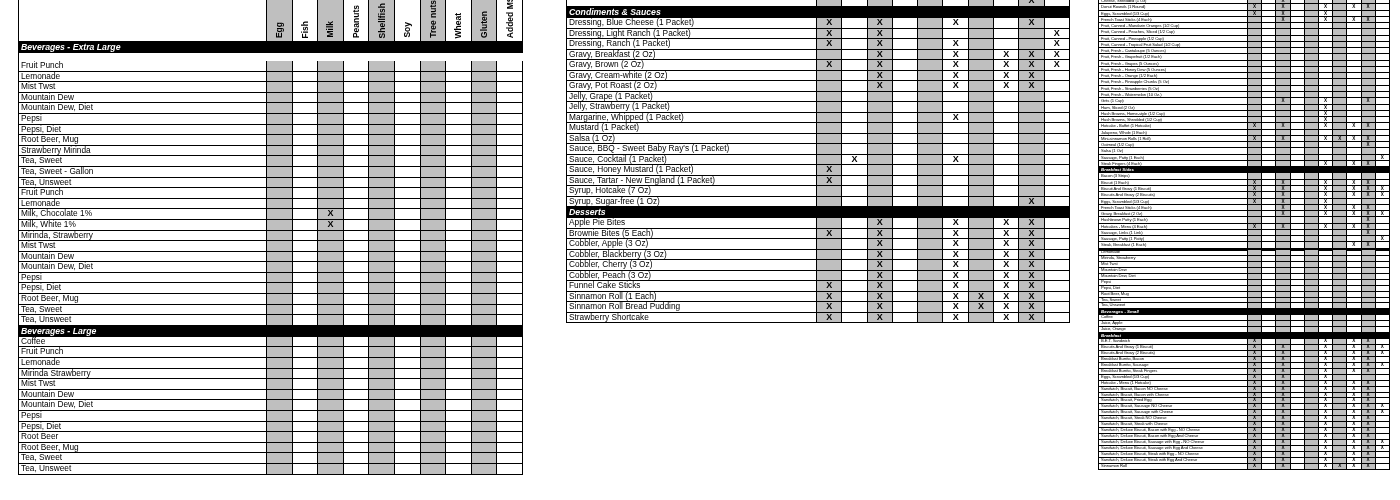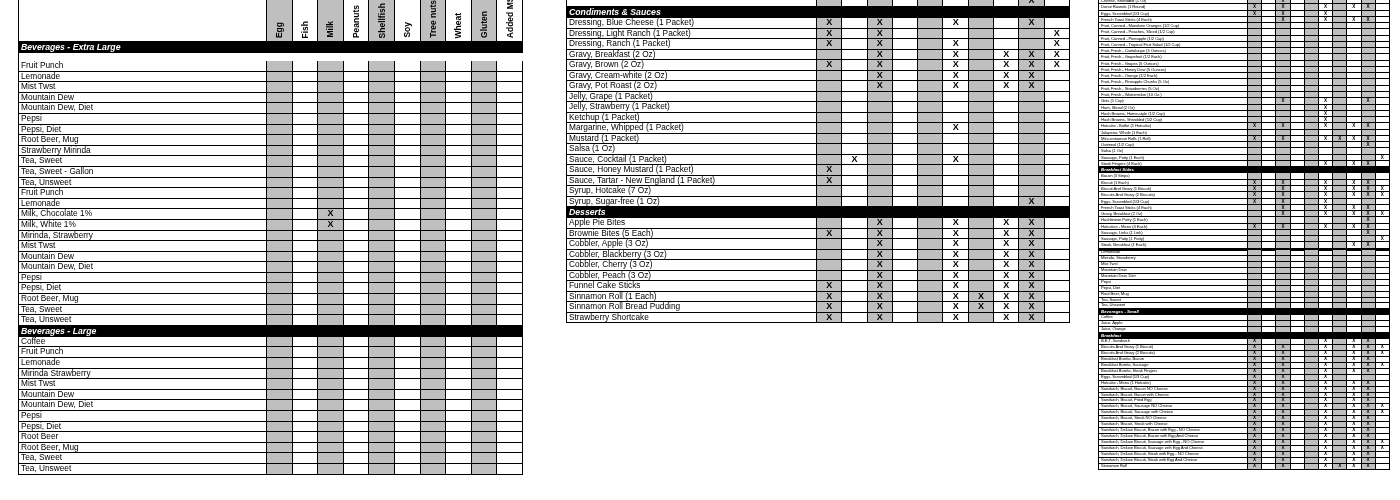--- a/index.html
+++ b/index.html
@@ -693,33 +693,20 @@
         <div class="cell markcell shaded" style="width: 25.3px; line-height: 9.52px;"></div>
         <div class="cell markcell" style="width: 25.3px; line-height: 9.52px;"></div>
         <div class="cell markcell shaded" style="width: 25.3px; line-height: 9.52px;"></div>
         <div class="cell markcell" style="width: 25.3px; line-height: 9.52px;"></div>
         <div class="cell markcell shaded" style="width: 25.3px; line-height: 9.52px;"></div>
         <div class="cell markcell" style="width: 25.3px; line-height: 9.52px;"></div>
         <div class="cell markcell shaded" style="width: 25.3px; line-height: 9.52px;"></div>
         <div class="cell markcell" style="width: 25.3px; line-height: 9.52px;"></div>
       </div>
       <div class="row" style="height: 10.52px;">
-        <div class="cell namecell" style="width: 251px; line-height: 9.52px;">Ketchup (1 Packet)</div>
-        <div class="cell markcell shaded" style="width: 25.3px; line-height: 9.52px;"></div>
-        <div class="cell markcell" style="width: 25.3px; line-height: 9.52px;"></div>
-        <div class="cell markcell shaded" style="width: 25.3px; line-height: 9.52px;"></div>
-        <div class="cell markcell" style="width: 25.3px; line-height: 9.52px;"></div>
-        <div class="cell markcell shaded" style="width: 25.3px; line-height: 9.52px;"></div>
-        <div class="cell markcell" style="width: 25.3px; line-height: 9.52px;"></div>
-        <div class="cell markcell shaded" style="width: 25.3px; line-height: 9.52px;"></div>
-        <div class="cell markcell" style="width: 25.3px; line-height: 9.52px;"></div>
-        <div class="cell markcell shaded" style="width: 25.3px; line-height: 9.52px;"></div>
-        <div class="cell markcell" style="width: 25.3px; line-height: 9.52px;"></div>
-      </div>
-      <div class="row" style="height: 10.52px;">
         <div class="cell namecell" style="width: 251px; line-height: 9.52px;">Margarine, Whipped (1 Packet)</div>
         <div class="cell markcell shaded" style="width: 25.3px; line-height: 9.52px;"></div>
         <div class="cell markcell" style="width: 25.3px; line-height: 9.52px;"></div>
         <div class="cell markcell shaded" style="width: 25.3px; line-height: 9.52px;"></div>
         <div class="cell markcell" style="width: 25.3px; line-height: 9.52px;"></div>
         <div class="cell markcell shaded" style="width: 25.3px; line-height: 9.52px;"></div>
         <div class="cell markcell" style="width: 25.3px; line-height: 9.52px;">X</div>
         <div class="cell markcell shaded" style="width: 25.3px; line-height: 9.52px;"></div>
         <div class="cell markcell" style="width: 25.3px; line-height: 9.52px;"></div>
         <div class="cell markcell shaded" style="width: 25.3px; line-height: 9.52px;"></div>
@@ -733,20 +720,33 @@
         <div class="cell markcell" style="width: 25.3px; line-height: 9.52px;"></div>
         <div class="cell markcell shaded" style="width: 25.3px; line-height: 9.52px;"></div>
         <div class="cell markcell" style="width: 25.3px; line-height: 9.52px;"></div>
         <div class="cell markcell shaded" style="width: 25.3px; line-height: 9.52px;"></div>
         <div class="cell markcell" style="width: 25.3px; line-height: 9.52px;"></div>
         <div class="cell markcell shaded" style="width: 25.3px; line-height: 9.52px;"></div>
         <div class="cell markcell" style="width: 25.3px; line-height: 9.52px;"></div>
       </div>
       <div class="row" style="height: 10.52px;">
         <div class="cell namecell" style="width: 251px; line-height: 9.52px;">Salsa (1 Oz)</div>
+        <div class="cell markcell shaded" style="width: 25.3px; line-height: 9.52px;"></div>
+        <div class="cell markcell" style="width: 25.3px; line-height: 9.52px;"></div>
+        <div class="cell markcell shaded" style="width: 25.3px; line-height: 9.52px;"></div>
+        <div class="cell markcell" style="width: 25.3px; line-height: 9.52px;"></div>
+        <div class="cell markcell shaded" style="width: 25.3px; line-height: 9.52px;"></div>
+        <div class="cell markcell" style="width: 25.3px; line-height: 9.52px;"></div>
+        <div class="cell markcell shaded" style="width: 25.3px; line-height: 9.52px;"></div>
+        <div class="cell markcell" style="width: 25.3px; line-height: 9.52px;"></div>
+        <div class="cell markcell shaded" style="width: 25.3px; line-height: 9.52px;"></div>
+        <div class="cell markcell" style="width: 25.3px; line-height: 9.52px;"></div>
+      </div>
+      <div class="row" style="height: 10.52px;">
+        <div class="cell namecell" style="width: 251px; line-height: 9.52px;">Sauce, BBQ - Sweet Baby Ray's (1 Packet)</div>
         <div class="cell markcell shaded" style="width: 25.3px; line-height: 9.52px;"></div>
         <div class="cell markcell" style="width: 25.3px; line-height: 9.52px;"></div>
         <div class="cell markcell shaded" style="width: 25.3px; line-height: 9.52px;"></div>
         <div class="cell markcell" style="width: 25.3px; line-height: 9.52px;"></div>
         <div class="cell markcell shaded" style="width: 25.3px; line-height: 9.52px;"></div>
         <div class="cell markcell" style="width: 25.3px; line-height: 9.52px;"></div>
         <div class="cell markcell shaded" style="width: 25.3px; line-height: 9.52px;"></div>
         <div class="cell markcell" style="width: 25.3px; line-height: 9.52px;"></div>
         <div class="cell markcell shaded" style="width: 25.3px; line-height: 9.52px;"></div>
         <div class="cell markcell" style="width: 25.3px; line-height: 9.52px;"></div>

